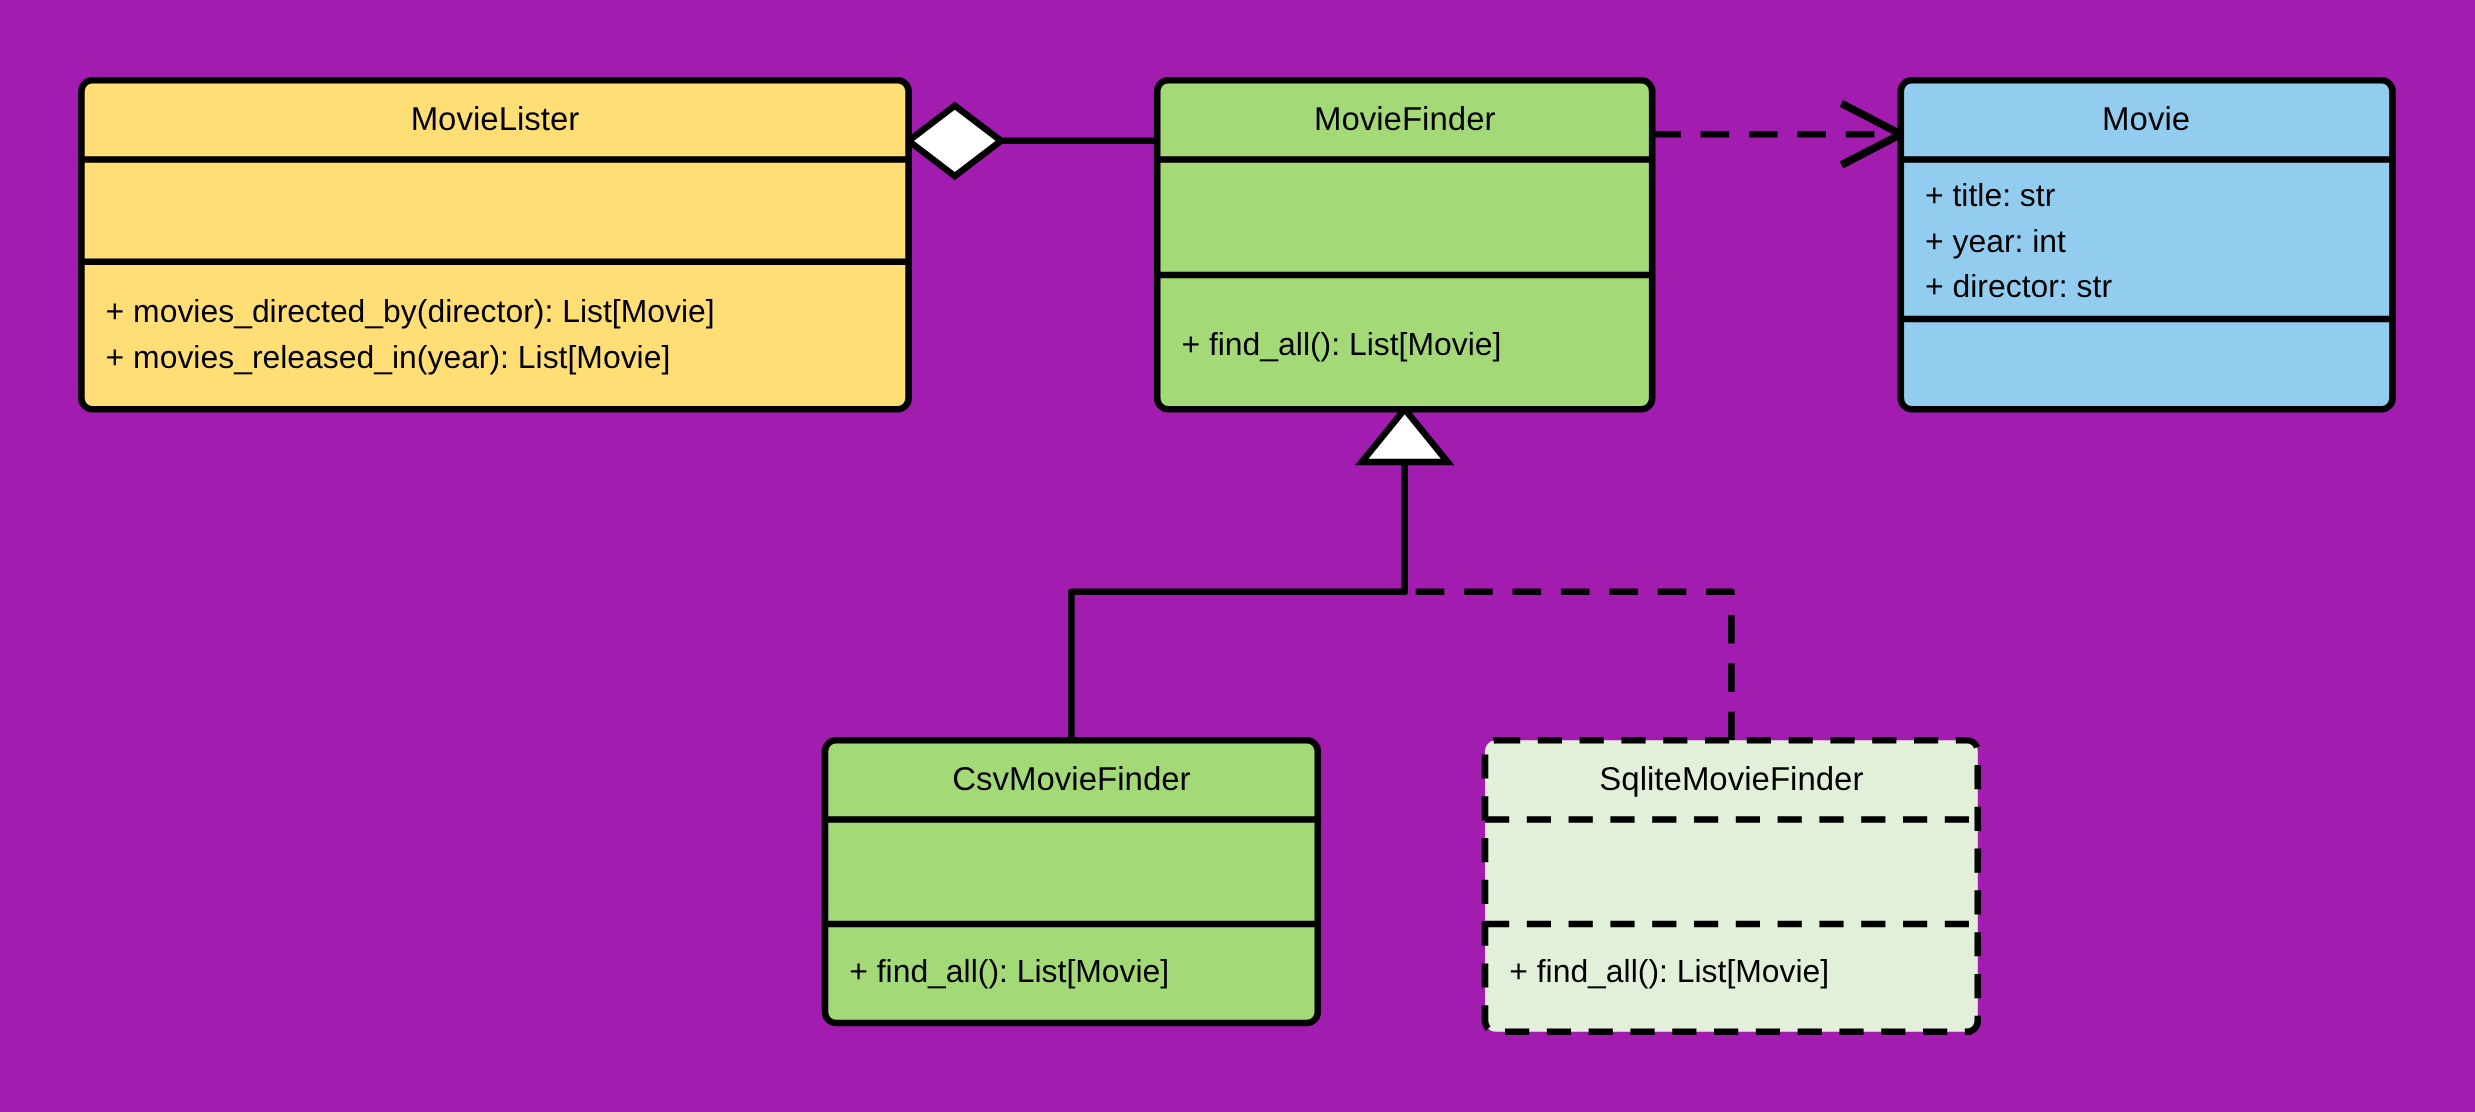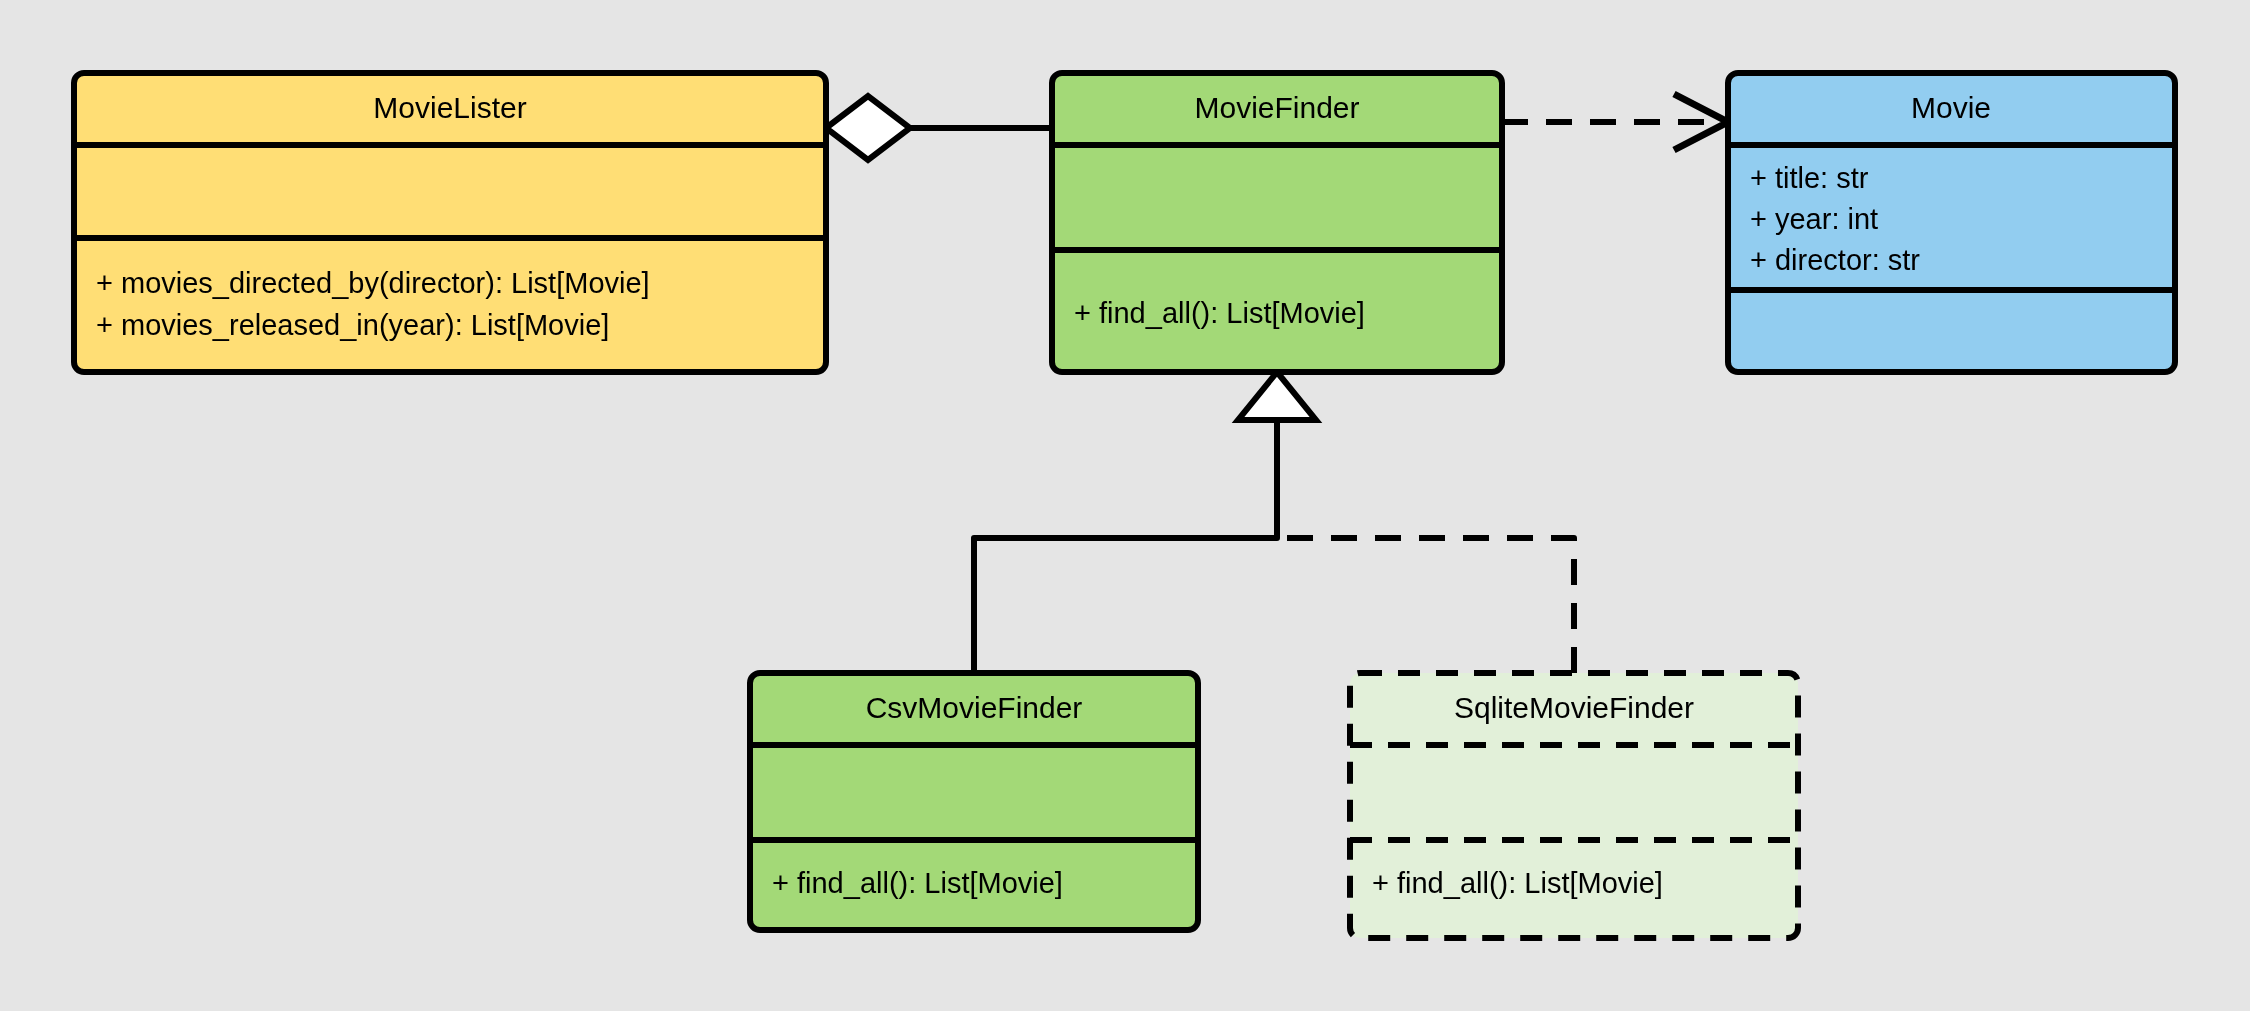--- a/index.html
+++ b/index.html
@@ -11,21 +11,21 @@
   body {
     width: 2250px;
     height: 1011px;
     font-family: "Liberation Sans", sans-serif;
     overflow: hidden;
   }
   #diagram-root {
     position: relative;
     width: 2250px;
     height: 1011px;
-    background: #e5e5e5;
+    background: #a21caf;
   }
   svg#uml-canvas {
     display: block;
     width: 2250px;
     height: 1011px;
   }
   .cls-box-fill { stroke: #000000; }
   .cls-solid { stroke-width: 6; }
   .cls-dashed { stroke-width: 6; stroke-dasharray: 22 16; }
   .cls-divider-solid { stroke: #000000; stroke-width: 6; }

